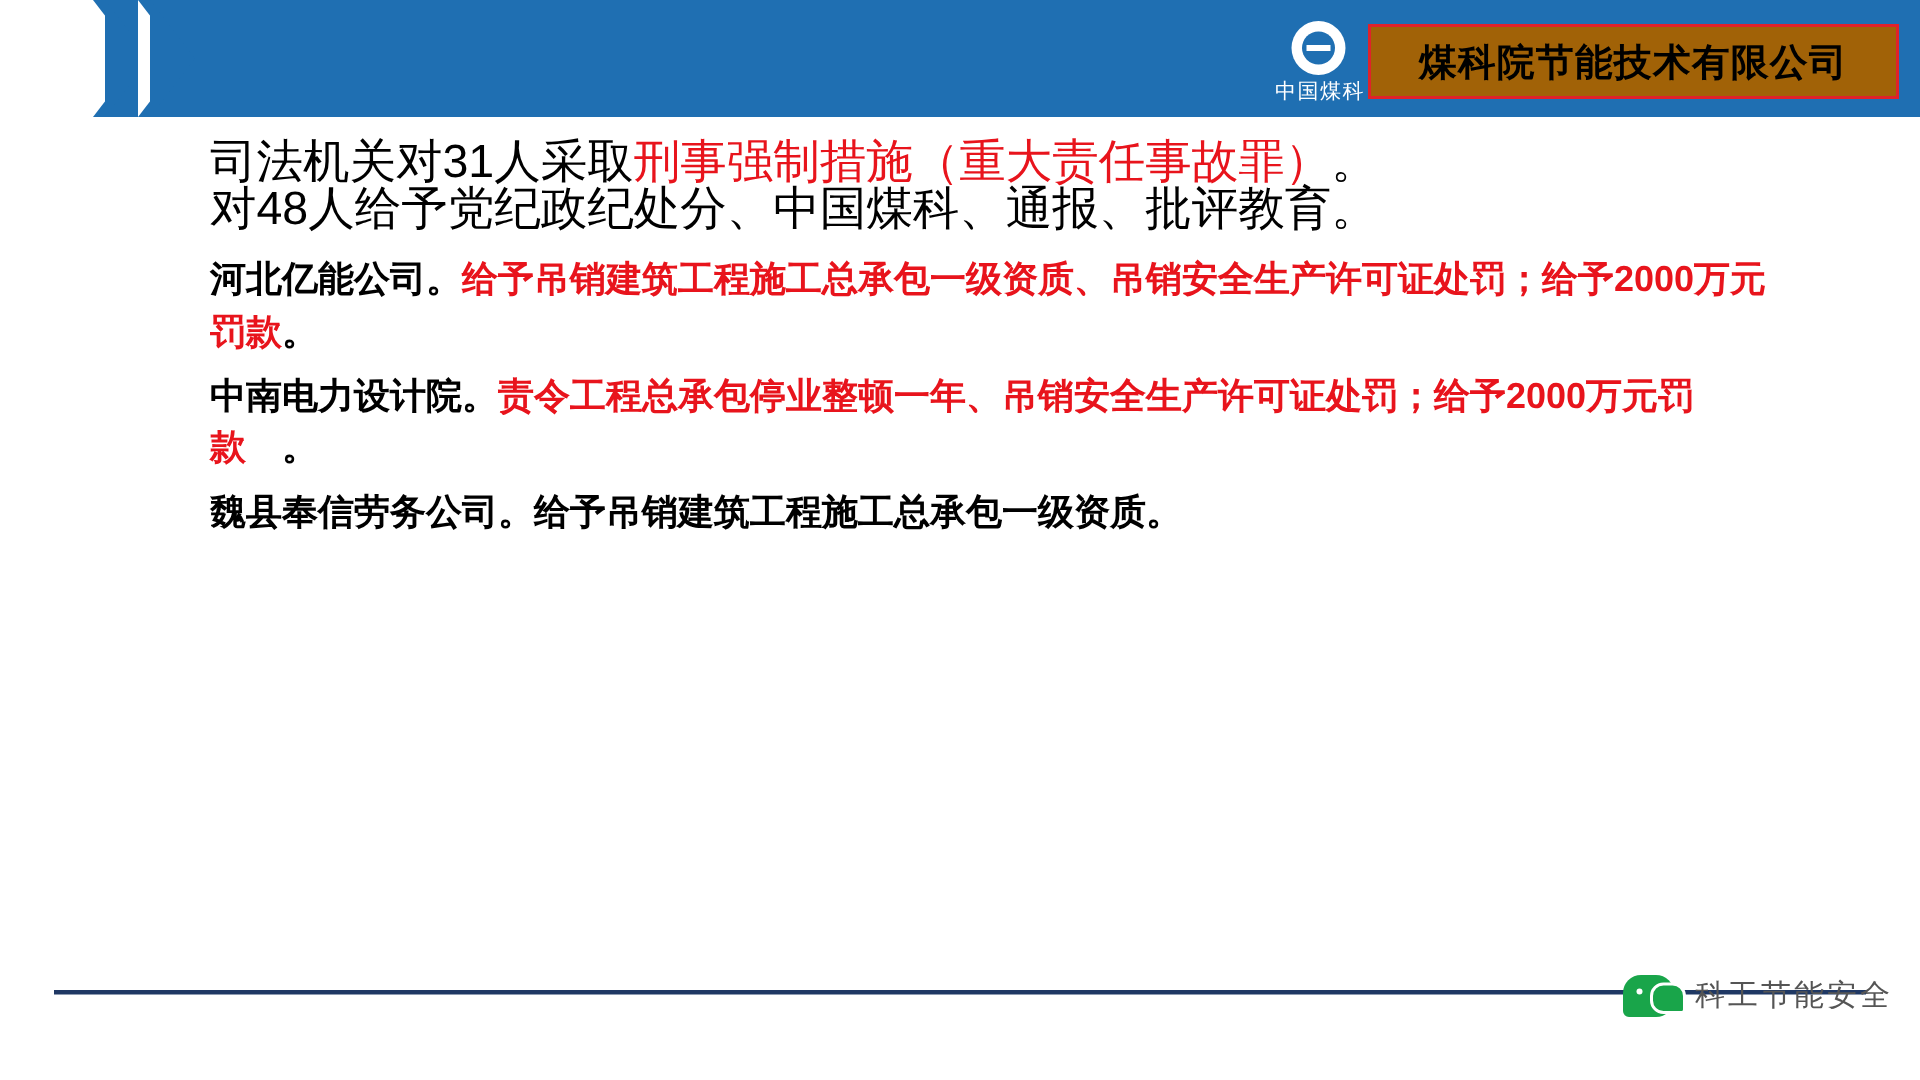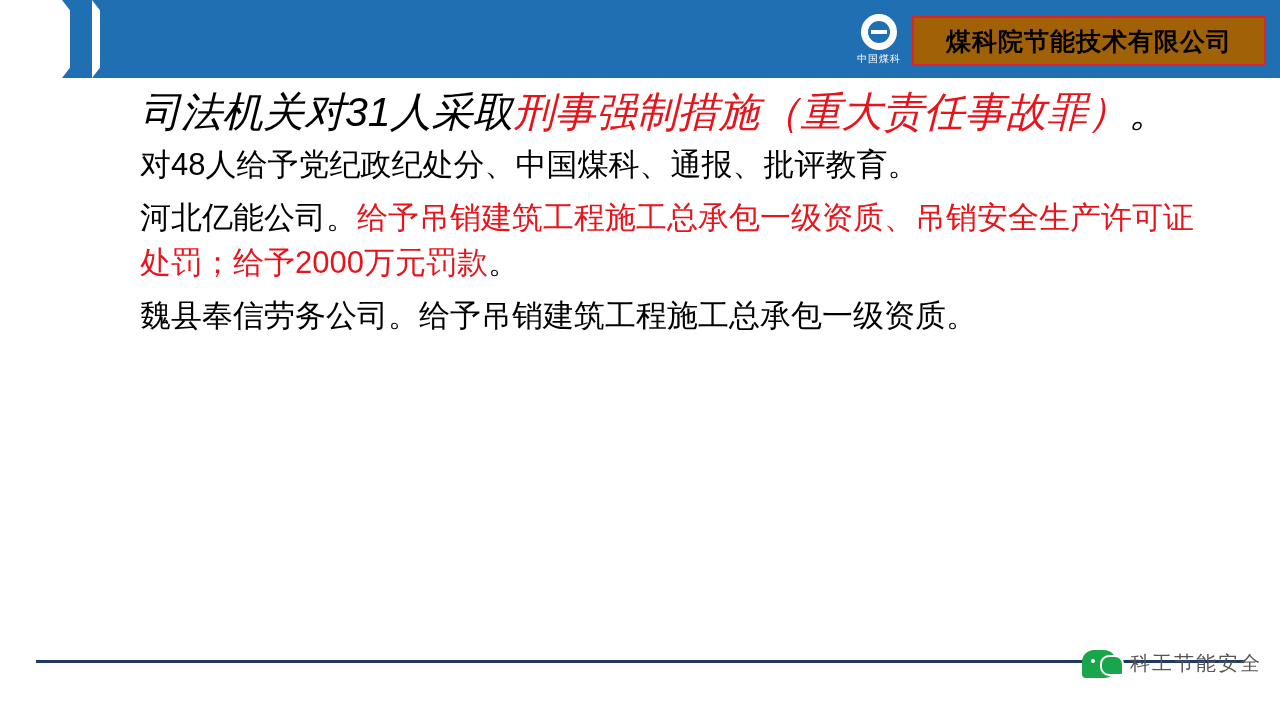--- a/index.html
+++ b/index.html
@@ -75,21 +75,21 @@
     background: #1f6fb2;
   }
   .logo-circle .bar {
     position: absolute;
     left: 50%; top: 50%;
     transform: translate(-50%, -50%);
     width: 16px; height: 4px;
     background: #ffffff;
   }
   .logo-text {
-    font-size: 10px;
+    font-size: 14px;
     color: #ffffff;
     margin-top: 2px;
     letter-spacing: 1px;
     white-space: nowrap;
   }
 
   .company-box {
     position: absolute;
     top: 16px;
     left: 912px;
@@ -115,32 +115,31 @@
     top: 92px;
     left: 140px;
     width: 1060px;
   }
   .line {
     color: #000000;
     line-height: 1.0;
     white-space: pre-wrap;
   }
   .l1 {
-    font-size: 41px;
-    margin-bottom: 16px;
-    font-style: italic;
+    font-size: 31px;
   }
   .l2 {
     font-size: 31px;
     margin-bottom: 16px;
   }
   .l3, .l4, .l5, .l6 {
-    font-size: 31px;
+    font-size: 24px;
     line-height: 1.45;
     margin-bottom: 8px;
+    font-weight: bold;
   }
   .red { color: #e8141c; }
 
   
   .footer-rule {
     position: absolute;
     left: 36px;
     top: 660px;
     width: 1208px;
     height: 3px;
@@ -208,20 +207,21 @@
 </div>
 
 <div class="content">
 
   <div class="line l1"><span>司法机关对31人采取</span><span class="red">刑事强制措施（重大责任事故罪）</span><span>。</span></div>
 
   <div class="line l2"><span>对48人给予党纪政纪处分、中国煤科、通报、批评教育。</span></div>
 
   <div class="line l3"><span>河北亿能公司。</span><span class="red">给予吊销建筑工程施工总承包一级资质、吊销安全生产许可证处罚；给予2000万元罚款</span><span>。</span></div>
 
+  <div class="line l4"><span>中南电力设计院。</span><span class="red">责令工程总承包停业整顿一年、吊销安全生产许可证处罚；给予2000万元罚款</span><span>　。</span></div>
 
 
   <div class="line l6"><span>魏县奉信劳务公司。给予吊销建筑工程施工总承包一级资质。</span></div>
 
 </div>
 
 <div class="footer-rule"></div>
 <div class="footer-brand">
   <div class="wechat-icon">
     <div class="d1"></div>

